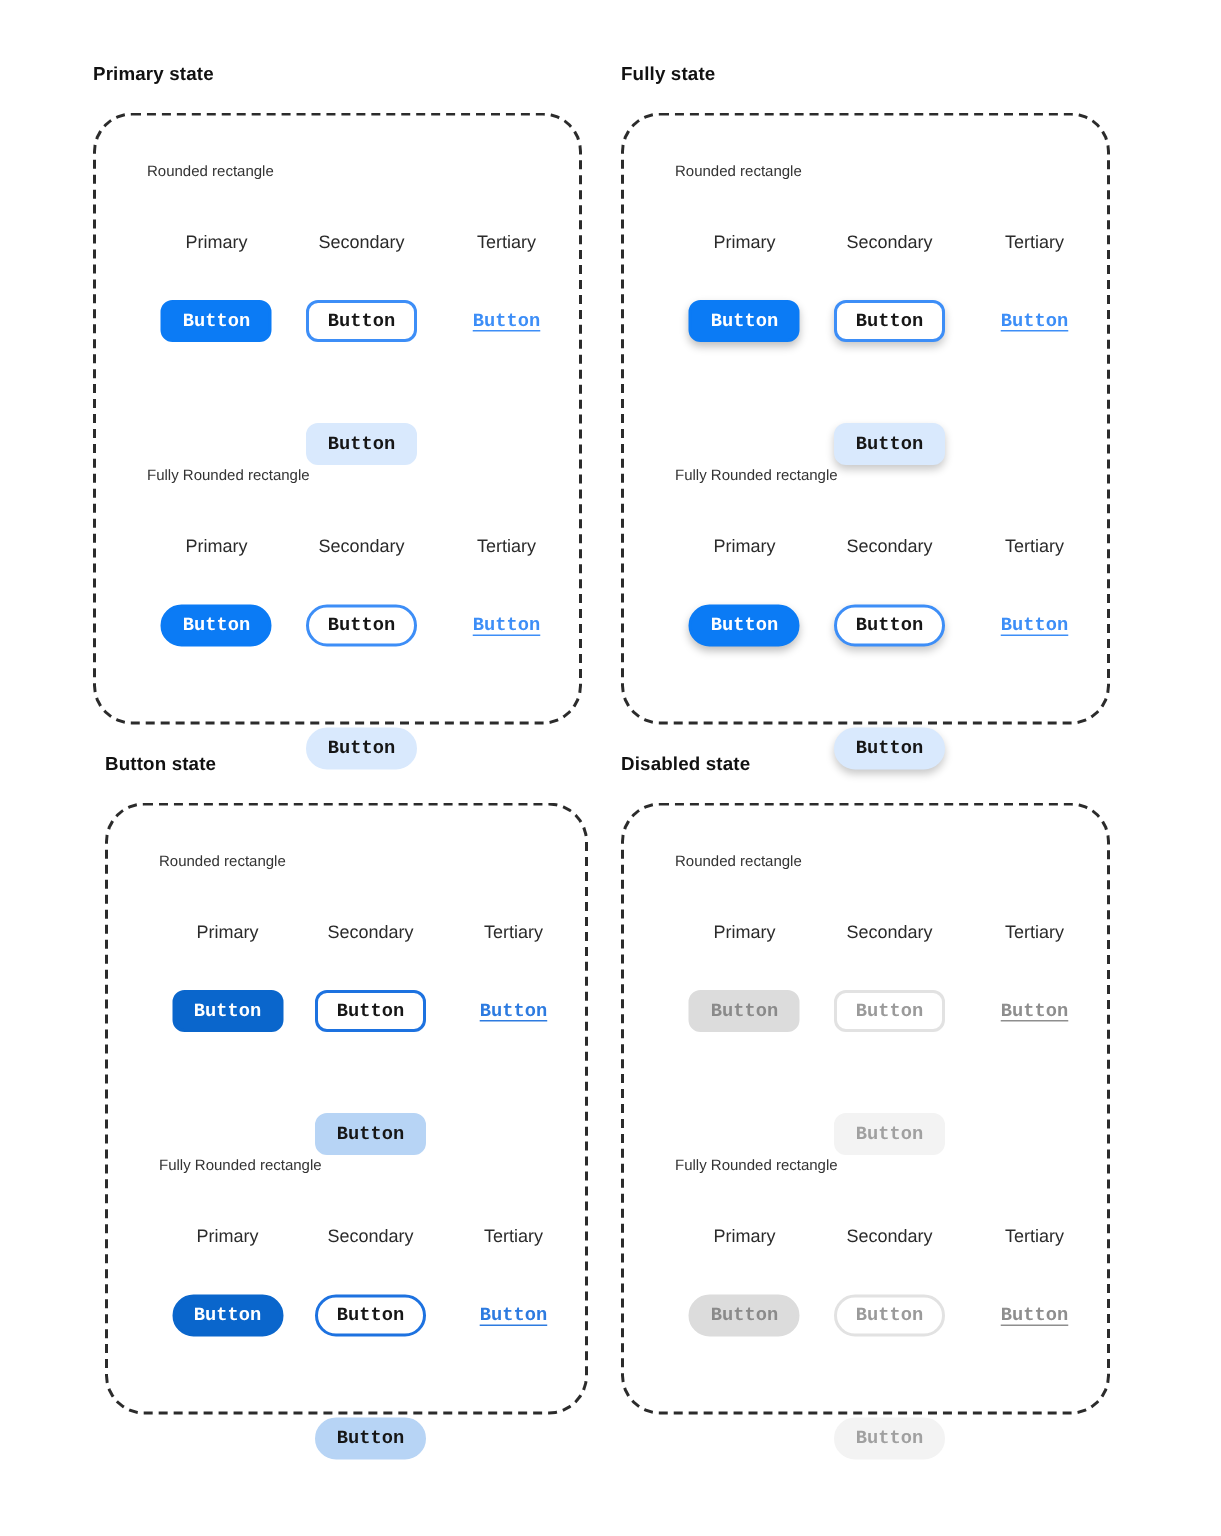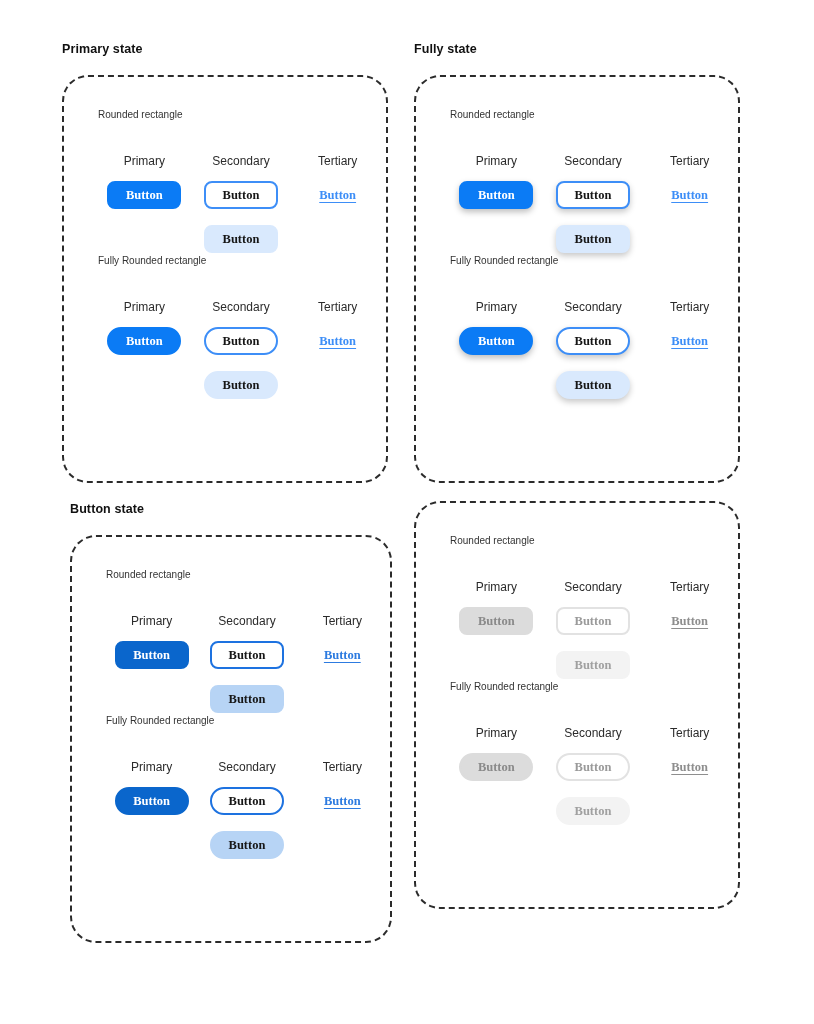--- a/index.html
+++ b/index.html
@@ -65,38 +65,39 @@
   
   .cols {
     display: flex;
     align-items: flex-start;
   }
   .col {
     width: 101px;
     display: flex;
     flex-direction: column;
     align-items: center;
+    gap: 19px;
   }
   .col-head {
     font-size: 12px;
     color: #2b2b2b;
     line-height: 16px;
     margin-bottom: 12px;
     white-space: nowrap;
   }
 
   
   .btn {
     box-sizing: border-box;
     width: 74px;
     height: 24px;
     display: flex;
     align-items: center;
     justify-content: center;
-    font-family: Liberation Serif, serif;
+    font-family: Liberation Mono, monospace;
     font-size: 12.5px;
     font-weight: bold;
     border: 2px solid transparent;
     border-radius: 8px;
     white-space: nowrap;
     padding: 12px;
     cursor: pointer;
     user-select: none;
   }
   .pill .btn { border-radius: 999px; }
@@ -282,20 +283,21 @@
             <div class="col-head">Tertiary</div>
             <button class="btn v-tertiary-clicked">Button</button>
           </div>
         </div>
       </div>
 
     </div>
   </div>
 
   <div class="state-block s3">
+    <div class="state-title">Disabled state</div>
     <div class="panel">
 
       <div class="section">
         <div class="section-label">Rounded rectangle</div>
         <div class="cols">
           <div class="col">
             <div class="col-head">Primary</div>
             <button class="btn v-primary-disabled">Button</button>
           </div>
           <div class="col">

